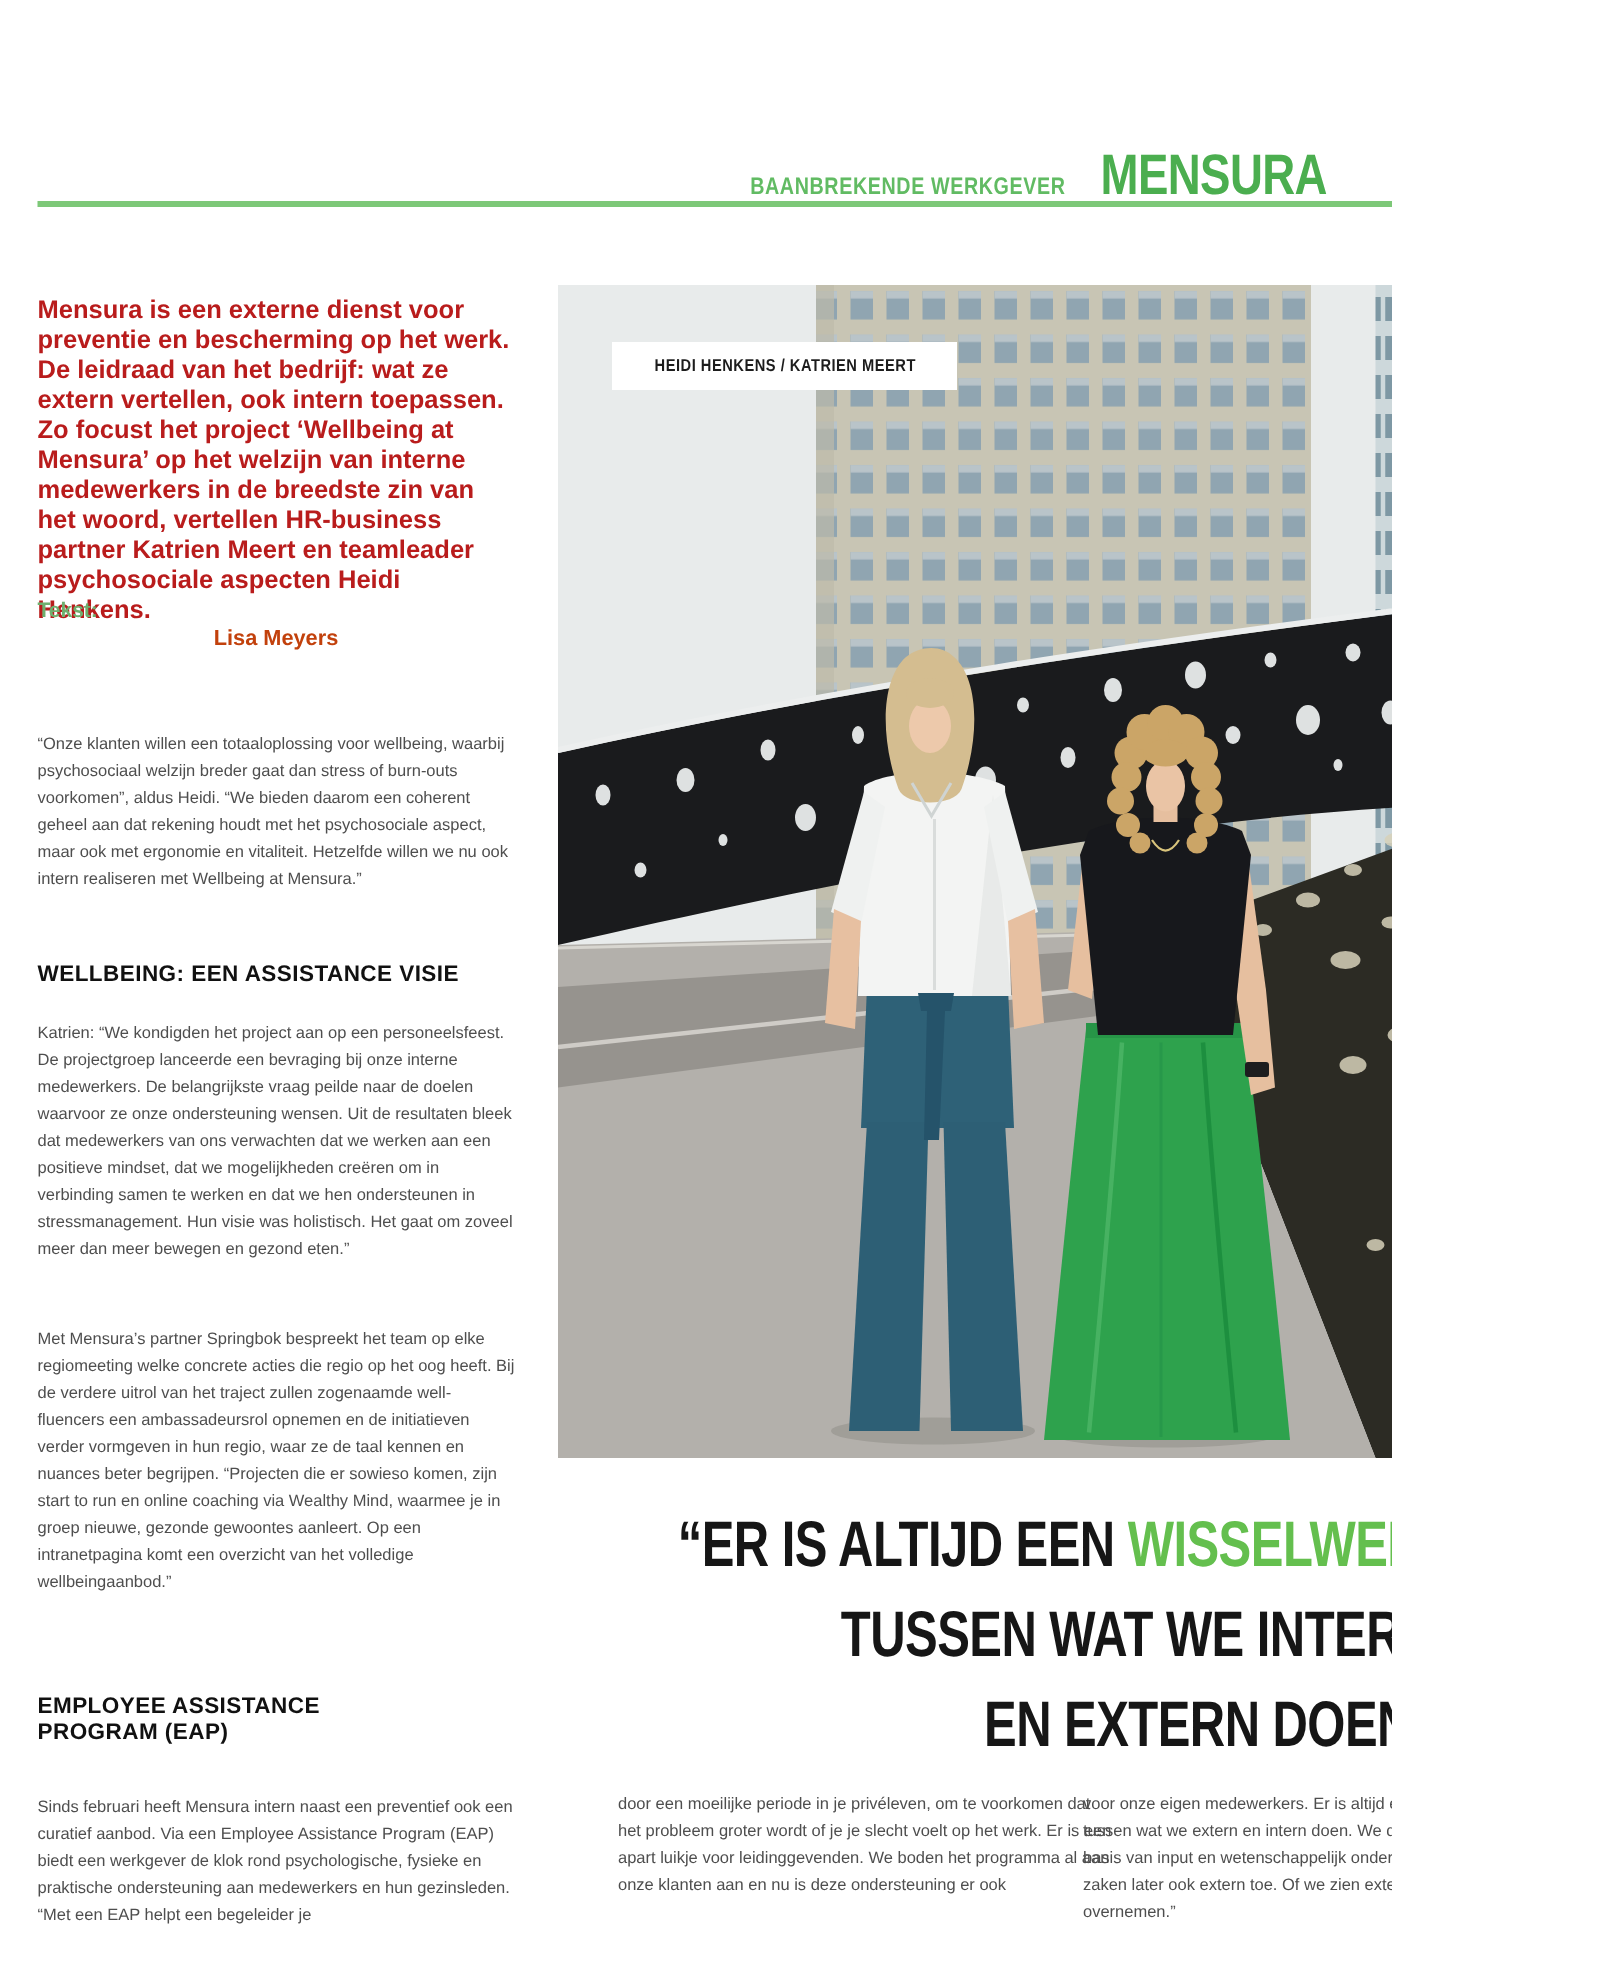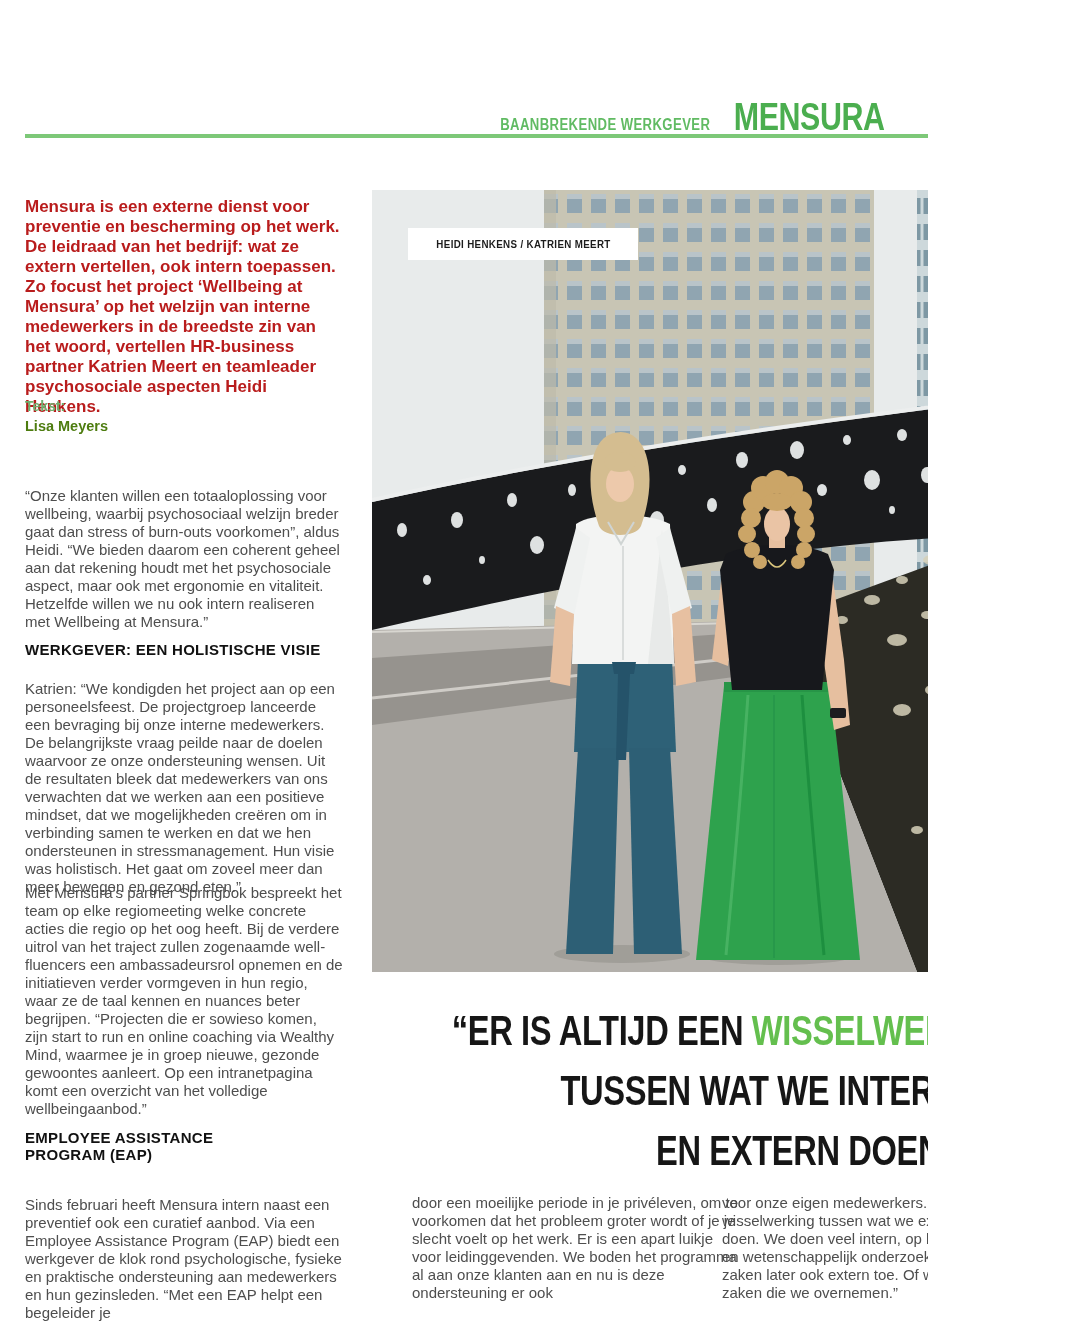--- a/index.html
+++ b/index.html
@@ -18,22 +18,22 @@
     display:inline-block; transform:scaleX(.8); transform-origin:right bottom;
     font-weight:bold; font-size:38px; letter-spacing:-.5px; color:#4bae4f; margin-left:-14px;
   }
   .rule { position:absolute; left:25px; top:134px; width:1013px; height:4px; background:#7dc878; }
 
   
   .colL { position:absolute; left:25px; width:318px; }
   .intro  { top:197px; font-weight:bold; font-size:17px; line-height:20px; color:#b91c1c; }
   .byline { top:398px; }
   .byline-label { display:block; font-size:14px; font-weight:bold; color:#6fb06f; margin-bottom:4px; }
-  .byline-name  { display:block; font-size:14.5px; font-weight:bold; color:#4d7c0f; }
-  .bodytxt { font-size:15px; line-height:18px; color:#4e4e4e; }
+  .byline-name  { display:block; font-size:14.5px; font-weight:bold; color:#c2410c;text-align:center; }
+  .bodytxt { font-size:11px; line-height:18px; color:#4e4e4e; }
   .p1 { top:487px; } .p2 { top:680px; } .p3 { top:884px; } .p4 { top:1196px; }
   .hdg { font-size:15px; font-weight:bold; letter-spacing:.3px; color:#111; }
   .h1 { top:641px; } .h2 { top:1129px; width:230px; }
 
   
   .photo { position:absolute; left:372px; top:190px; width:665px; height:782px; background:#eab308; }
   .photo svg { display:block; width:665px; height:782px; }
   .photo-caption {
     position:absolute; left:36px; top:38px; width:230px; height:32px; background:#ffffff;
     display:flex; align-items:center; justify-content:center;
@@ -67,21 +67,21 @@
   <div class="rule"></div>
 
   <p class="colL intro">Mensura is een externe dienst voor preventie en bescherming op het werk. De leidraad van het bedrijf: wat ze extern vertellen, ook intern toepassen. Zo focust het project ‘Wellbeing at Mensura’ op het welzijn van interne medewerkers in de breedste zin van het woord, vertellen HR-business partner Katrien Meert en teamleader psychosociale aspecten Heidi Henkens.</p>
 
   <div class="colL byline">
     <span class="byline-label">Tekst:</span>
     <span class="byline-name">Lisa Meyers</span>
   </div>
 
   <p class="colL bodytxt p1">“Onze klanten willen een totaaloplossing voor wellbeing, waarbij psychosociaal welzijn breder gaat dan stress of burn-outs voorkomen”, aldus Heidi. “We bieden daarom een coherent geheel aan dat rekening houdt met het psychosociale aspect, maar ook met ergonomie en vitaliteit. Hetzelfde willen we nu ook intern realiseren met Wellbeing at Mensura.”</p>
-  <h2 class="colL hdg h1">WERKGEVER: EEN HOLISTISCHE VISIE</h2>
+  <h2 class="colL hdg h1">WELLBEING: EEN ASSISTANCE VISIE</h2>
   <p class="colL bodytxt p2">Katrien: “We kondigden het project aan op een personeelsfeest. De projectgroep lanceerde een bevraging bij onze interne medewerkers. De belangrijkste vraag peilde naar de doelen waarvoor ze onze ondersteuning wensen. Uit de resultaten bleek dat medewerkers van ons verwachten dat we werken aan een positieve mindset, dat we mogelijkheden creëren om in verbinding samen te werken en dat we hen ondersteunen in stressmanagement. Hun visie was holistisch. Het gaat om zoveel meer dan meer bewegen en gezond eten.”</p>
   <p class="colL bodytxt p3">Met Mensura’s partner Springbok bespreekt het team op elke regiomeeting welke concrete acties die regio op het oog heeft. Bij de verdere uitrol van het traject zullen zogenaamde well-fluencers een ambassadeursrol opnemen en de initiatieven verder vormgeven in hun regio, waar ze de taal kennen en nuances beter begrijpen. “Projecten die er sowieso komen, zijn start to run en online coaching via Wealthy Mind, waarmee je in groep nieuwe, gezonde gewoontes aanleert. Op een intranetpagina komt een overzicht van het volledige wellbeingaanbod.”</p>
   <h2 class="colL hdg h2">EMPLOYEE ASSISTANCE PROGRAM (EAP)</h2>
   <p class="colL bodytxt p4">Sinds februari heeft Mensura intern naast een preventief ook een curatief aanbod. Via een Employee Assistance Program (EAP) biedt een werkgever de klok rond psychologische, fysieke en praktische ondersteuning aan medewerkers en hun gezinsleden. “Met een EAP helpt een begeleider je</p>
 
   <figure class="photo">
     <svg viewBox="0 0 665 782" aria-hidden="true">
       <defs>
         <pattern id="win" width="24" height="29" patternUnits="userSpaceOnUse">
           <rect width="24" height="29" fill="#c8c5b4"></rect>

